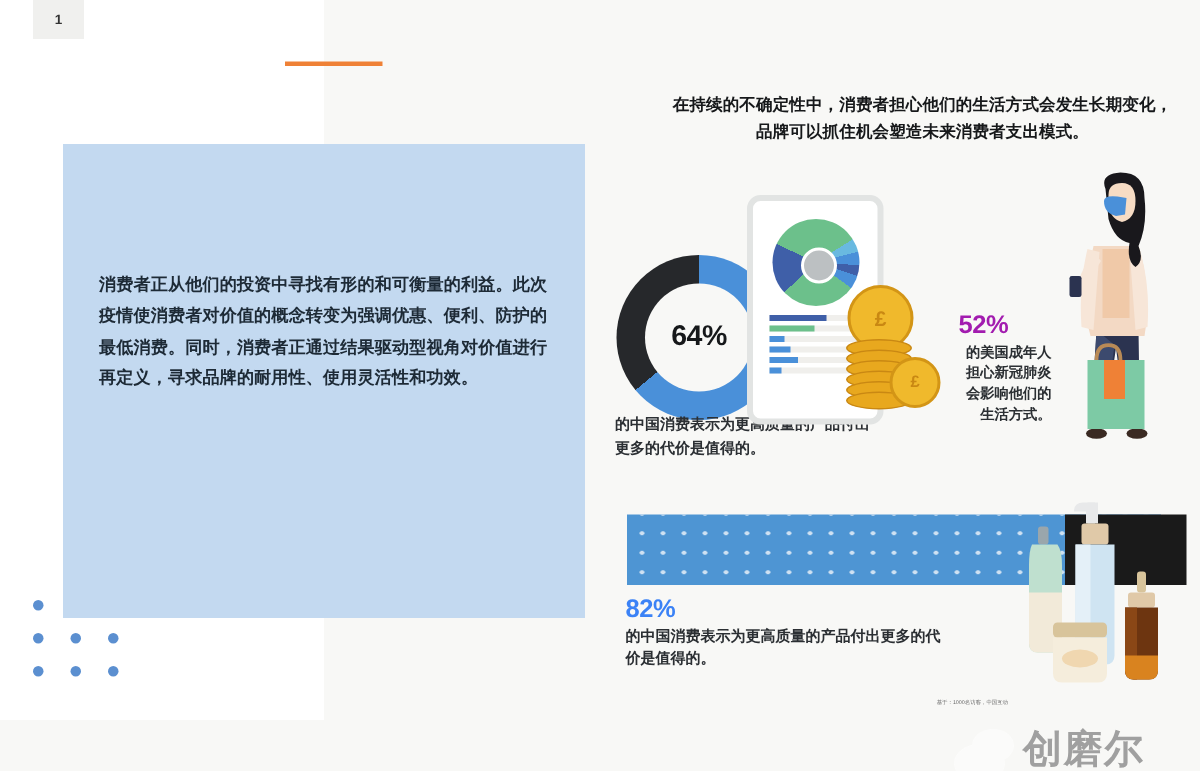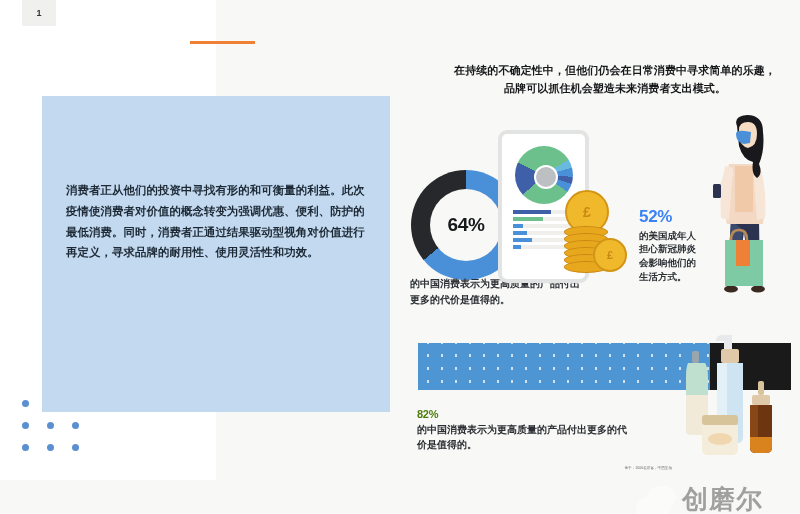--- a/index.html
+++ b/index.html
@@ -102,38 +102,38 @@
   
   .coins{position:absolute;left:563px;top:190px;width:62px;height:85px;}
   .coin{position:absolute;width:42px;height:10px;border-radius:50%/50%;background:#e8a81e;border:1px solid #c98813;}
   .coin-top{position:absolute;left:2px;top:0;width:40px;height:40px;border-radius:50%;background:#f0b92c;border:2px solid #d39516;
     display:flex;align-items:center;justify-content:center;font-size:14px;color:#c98813;font-weight:bold;}
   .coin-top2{position:absolute;left:30px;top:48px;width:30px;height:30px;border-radius:50%;background:#f0b92c;border:2px solid #d39516;
     display:flex;align-items:center;justify-content:center;font-size:11px;color:#c98813;font-weight:bold;}
 
   
   .stat52{position:absolute;left:639px;top:208px;width:62px;}
-  .stat52 .num{font-size:17px;font-weight:bold;color:#3b82f6;line-height:1.1;letter-spacing:-.3px;}
-  .stat52 .txt{font-size:9.5px;color:#2b2f33;line-height:1.45;font-weight:600;margin-top:2px;}
+  .stat52 .num{font-size:17px;font-weight:bold;color:#a21caf;line-height:1.1;letter-spacing:-.3px;}
+  .stat52 .txt{font-size:9.5px;color:#2b2f33;line-height:1.45;font-weight:600;margin-top:2px;text-align:right;}
 
   
   .woman{position:absolute;left:703px;top:112px;width:86px;height:190px;}
 
   
   .banner{
     position:absolute;left:418px;top:343px;width:356px;height:47px;
     background-color:#4e95d3;
     background-image:radial-gradient(#cfe1f2 1.4px, transparent 1.5px);
     background-size:14px 13px;background-position:3px 6px;
   }
   .banner-dark{position:absolute;left:710px;top:343px;width:81px;height:47px;background:#1a1a1a;}
 
   
   .stat82{position:absolute;left:417px;top:396px;width:210px;}
-  .stat82 .num{font-size:11px;font-weight:bold;color:#4d7c0f;line-height:1.15;letter-spacing:-.3px;margin-top:12px;}
+  .stat82 .num{font-size:17px;font-weight:bold;color:#3b82f6;line-height:1.15;letter-spacing:-.3px;}
   .stat82 .txt{font-size:10px;color:#2b2f33;line-height:1.5;font-weight:600;margin-top:1px;}
 
   
   .cosmetics{position:absolute;left:680px;top:333px;width:118px;height:125px;}
 
   
   .source{
     position:absolute;left:598px;top:466px;width:74px;
     font-size:3.6px;color:#6a6a6a;line-height:1.5;text-align:right;
   }
@@ -175,21 +175,21 @@
       <i style="left:25px;top:44px"></i>
       <i style="left:50px;top:44px"></i>
   </div>
 
   <div class="blue-panel"></div>
   <div class="panel-text">
     <p>消费者正从他们的投资中寻找有形的和可衡量的利益。此次疫情使消费者对价值的概念转变为强调优惠、便利、防护的最低消费。同时，消费者正通过结果驱动型视角对价值进行再定义，寻求品牌的耐用性、使用灵活性和功效。</p>
   </div>
 
   <div class="head">
-    <div>在持续的不确定性中，但他们仍会在日常消费中寻求简单的乐趣，</div>
+    <div>在持续的不确定性中，消费者担心他们的生活方式会发生长期变化，</div>
     <div>品牌可以抓住机会塑造未来消费者支出模式。</div>
   </div>
 
   <div class="donut-wrap">
     <div class="donut"></div>
     <div class="donut-label">64%</div>
   </div>
   <div class="donut-cap">的中国消费表示为更高质量的产品付出更多的代价是值得的。</div>
 
   <div class="tablet">

